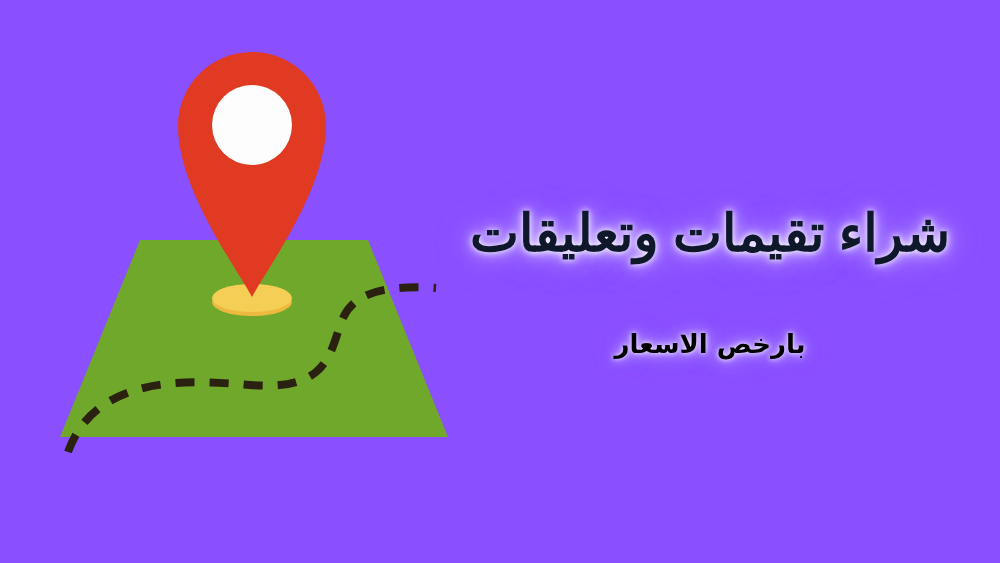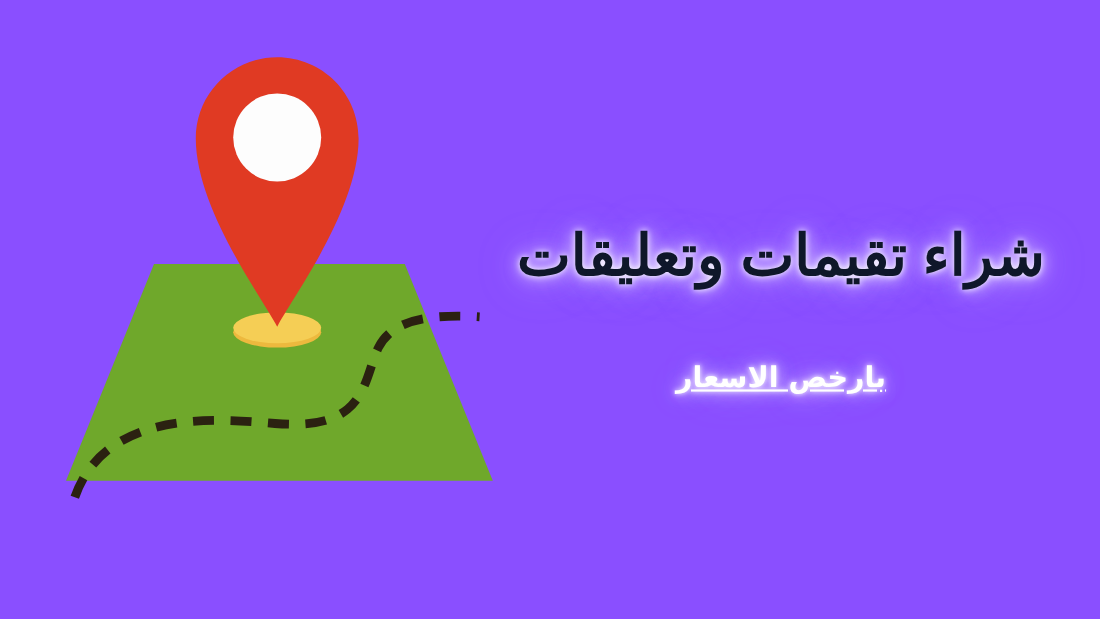--- a/index.html
+++ b/index.html
@@ -48,31 +48,30 @@
     text-shadow:
       0 0 6px rgba(255,255,255,0.95),
       0 0 14px rgba(255,255,255,0.75),
       0 0 26px rgba(255,255,255,0.45),
       0 0 44px rgba(226,205,255,0.35);
   }
   .subhead {
     font-family: "DejaVu Sans", sans-serif;
     font-size: 26px;
     font-weight: bold;
-    color: #ffffff;
+    color: #000000;
     white-space: nowrap;
     text-align: right;
     margin: 0;
     margin-top: 66px;
     text-shadow:
       0 0 5px rgba(255,255,255,0.95),
       0 0 12px rgba(255,255,255,0.7),
       0 0 22px rgba(255,255,255,0.4),
       0 0 36px rgba(226,205,255,0.3);
-    text-decoration: underline;
   }
 </style>
 </head>
 <body>
 
 <div id="banner">
 
   <svg id="map-illustration" viewBox="0 0 500 563" xmlns="http://www.w3.org/2000/svg">
 
     <polygon points="140,240 368,240 448,437 60,437" fill="#6fa82b"></polygon>

